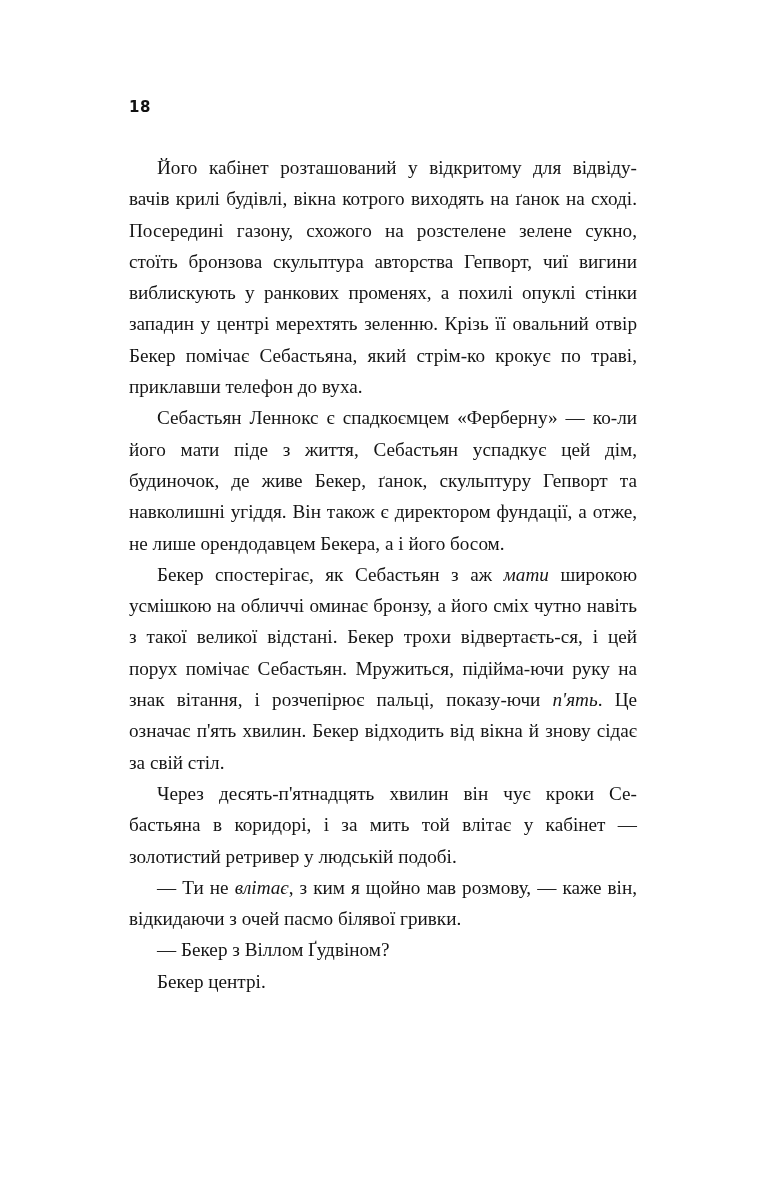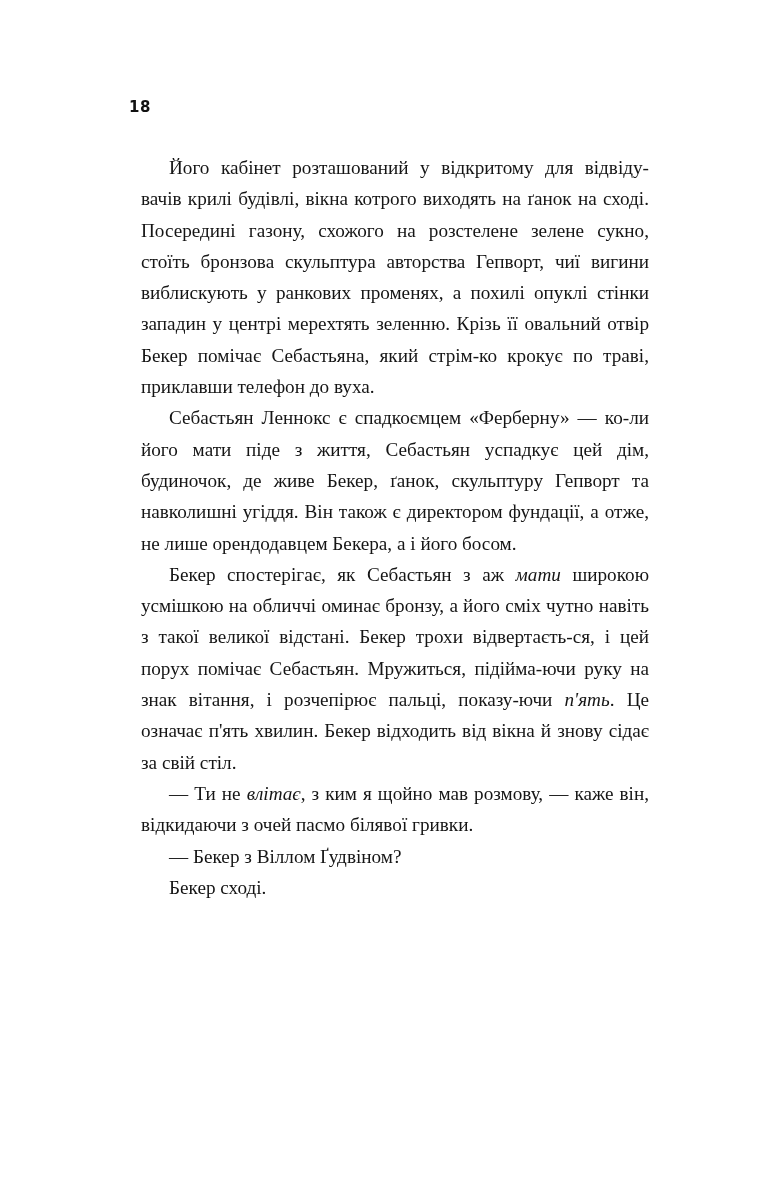--- a/index.html
+++ b/index.html
@@ -29,21 +29,20 @@
     font-weight: bold;
     font-size: 15px;
     letter-spacing: 0.5px;
     color: #111111;
   }
   .textblock {
     position: absolute;
     top: 152px;
     left: 129px;
     width: 508px;
-    margin-left: 12px;
   }
   p.para {
     margin: 0;
     font-size: 19.2px;
     line-height: 31.3px;
     text-align: justify;
     text-justify: inter-word;
     text-indent: 28px;
     hyphens: manual;
     color: #151515;
@@ -61,22 +60,23 @@
 
   <div class="textblock">
 
     <p class="para">Його кабінет розташований у відкритому для відвіду-вачів крилі будівлі, вікна котрого виходять на ґанок на сході. Посередині газону, схожого на розстелене зелене сукно, стоїть бронзова скульптура авторства Гепворт, чиї вигини виблискують у ранкових променях, а похилі опуклі стінки западин у центрі мерехтять зеленню. Крізь її овальний отвір Бекер помічає Себастьяна, який стрім-ко крокує по траві, приклавши телефон до вуха.</p>
 
     <p class="para">Себастьян Леннокс є спадкоємцем «Ферберну» — ко-ли його мати піде з життя, Себастьян успадкує цей дім, будиночок, де живе Бекер, ґанок, скульптуру Гепворт та навколишні угіддя. Він також є директором фундації, а отже, не лише орендодавцем Бекера, а і його босом.</p>
 
 
     <p class="para">Бекер спостерігає, як Себастьян з аж <em>мати</em> широкою усмішкою на обличчі оминає бронзу, а його сміх чутно навіть з такої великої відстані. Бекер трохи відвертаєть-ся, і цей порух помічає Себастьян. Мружиться, підійма-ючи руку на знак вітання, і розчепірює пальці, показу-ючи <em>п'ять</em>. Це означає п'ять хвилин. Бекер відходить від вікна й знову сідає за свій стіл.</p>
 
+    <p class="para">Через десять-п'ятнадцять хвилин він чує кроки Се-бастьяна в коридорі, і за мить той влітає у кабінет — золотистий ретривер у людській подобі.</p>
 
     <p class="para">— Ти не <em>влітає</em>, з ким я щойно мав розмову, — каже він, відкидаючи з очей пасмо білявої гривки.</p>
 
     <p class="para">— Бекер з Віллом Ґудвіном?</p>
 
 
-    <p class="para">Бекер сході.</p>
+    <p class="para">Бекер центрі.</p>
 
   </div>
 </div>
 
 </body></html>

